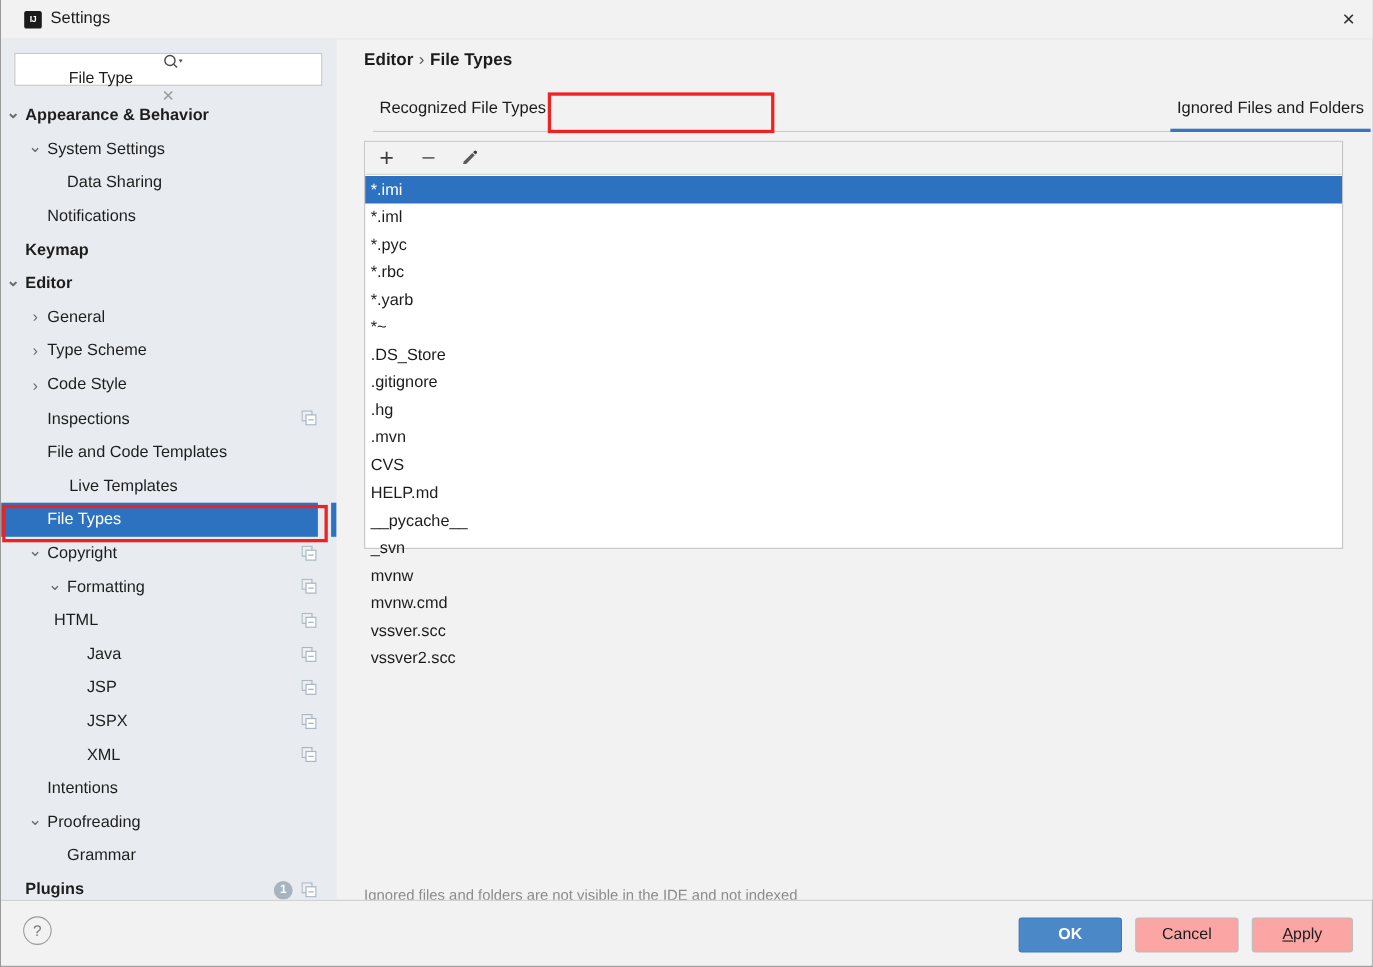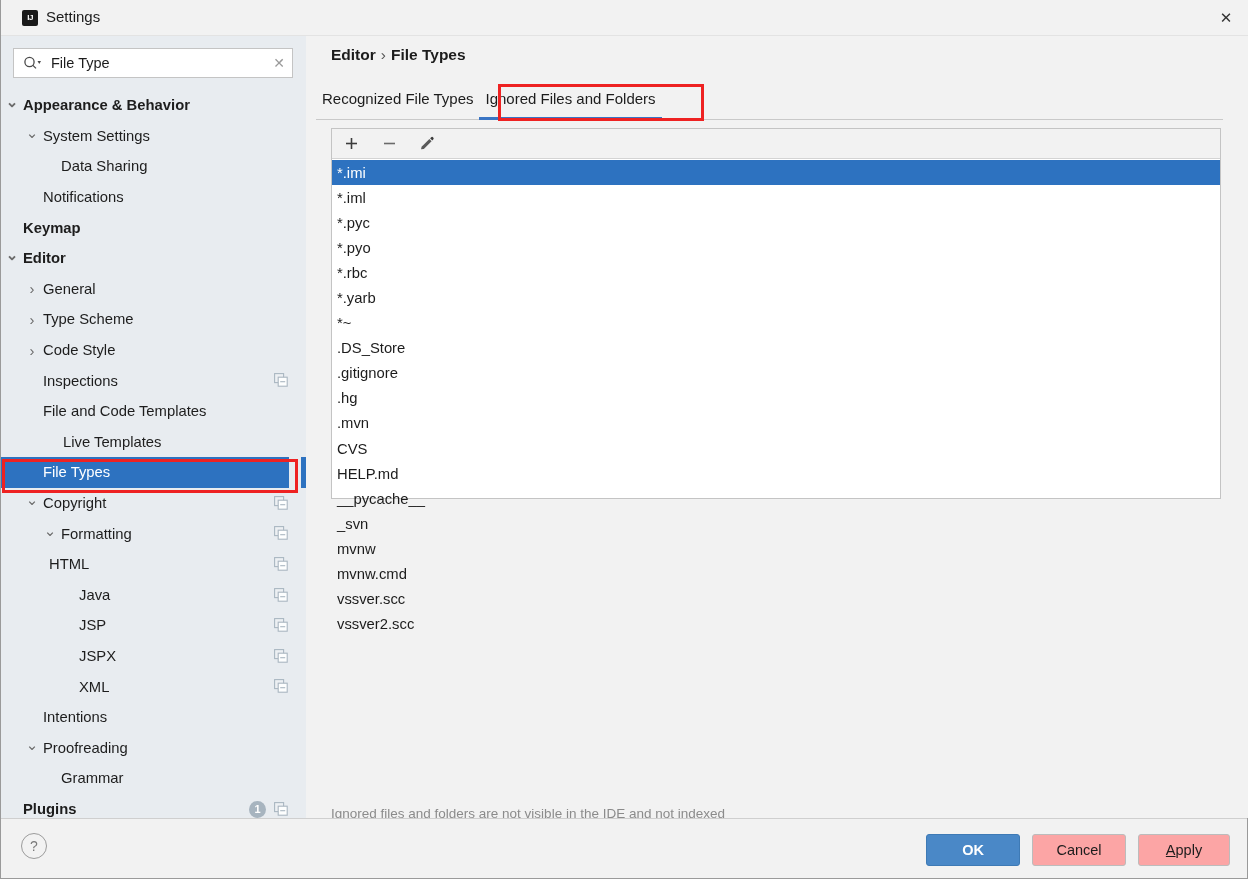--- a/index.html
+++ b/index.html
@@ -44,21 +44,21 @@
   }
 
   
   .leftpane {
     position: absolute; left: 0; top: 36px; width: 305px; height: 782px;
     background: #e8ecf0;
   }
   .search-wrap {
     position: absolute; left: 12px; top: 12px; width: 280px; height: 30px;
     background: #ffffff; border: 1px solid #c4c4c4;
-    display: flex; align-items: center;
+    display: flex; align-items: center; flex-direction: column;
   }
   .search-icon {
     margin-left: 9px; width: 20px; height: 16px;
     display: flex; align-items: center; color: #4a4a4a;
   }
   .search-input {
     flex: 1; border: none; outline: none; background: transparent;
     font-family: "Liberation Sans", sans-serif; font-size: 14.5px;
     color: #1c1c1c; padding: 0 2px 0 8px;
   }
@@ -108,23 +108,23 @@
     position: absolute; left: 306px; top: 36px; width: 941px; height: 782px;
     background: #f2f2f2;
   }
   .breadcrumb {
     position: absolute; left: 24px; top: 10px;
     font-size: 15.5px; font-weight: bold; color: #1c1c1c;
   }
   .breadcrumb .sep { font-weight: normal; color: #555; margin: 0 5px; }
 
   .tabs {
-    position: absolute; left: 9px; top: 49px; width: 907px; height: 35px;
+    position: absolute; left: 32px; top: 49px; width: 907px; height: 35px;
     border-bottom: 1px solid #c9c9c9;
-    display: flex; align-items: flex-end;
+    display: flex; align-items: flex-end; justify-content: space-between;
   }
   .tab {
     height: 34px; padding: 0 6px 7px 6px; font-size: 15px; color: #1c1c1c;
     cursor: pointer; position: relative; line-height: 27px;
   }
   .tab.active::after {
     content: ""; position: absolute; left: 0; right: 0; bottom: -1px;
     height: 3px; background: #3a75c4;
   }
 
@@ -381,23 +381,20 @@
           <div class="list-item sel">
             <span>*.imi</span>
           </div>
           <div class="list-item">
             <span>*.iml</span>
           </div>
           <div class="list-item">
             <span>*.pyc</span>
           </div>
           <div class="list-item">
-            <span>*.pyo</span>
-          </div>
-          <div class="list-item">
             <span>*.rbc</span>
           </div>
           <div class="list-item">
             <span>*.yarb</span>
           </div>
           <div class="list-item">
             <span>*~</span>
           </div>
           <div class="list-item">
             <span>.DS_Store</span>

